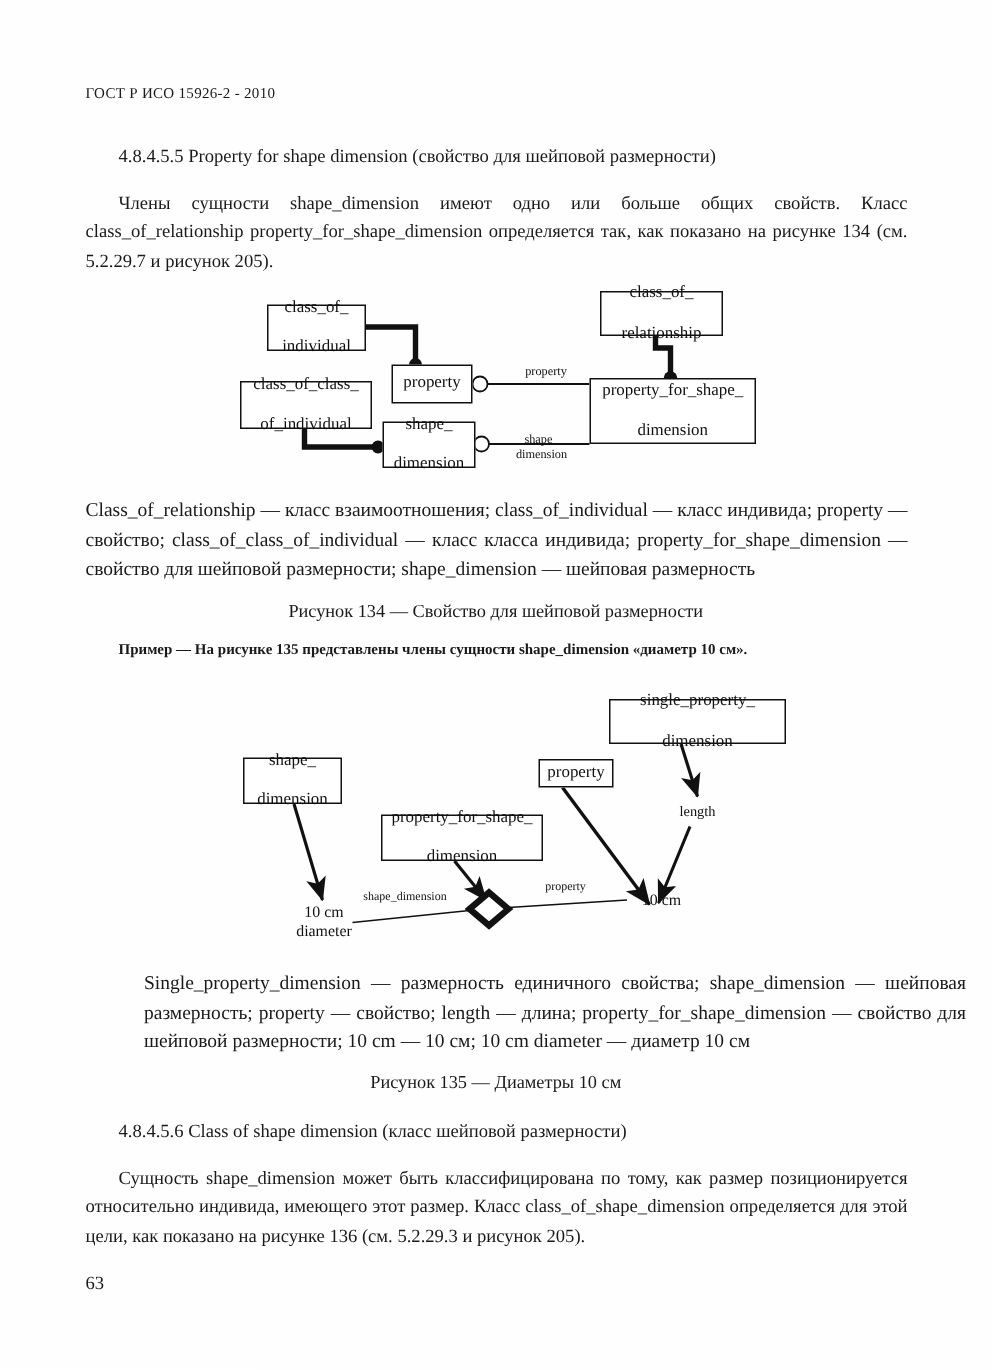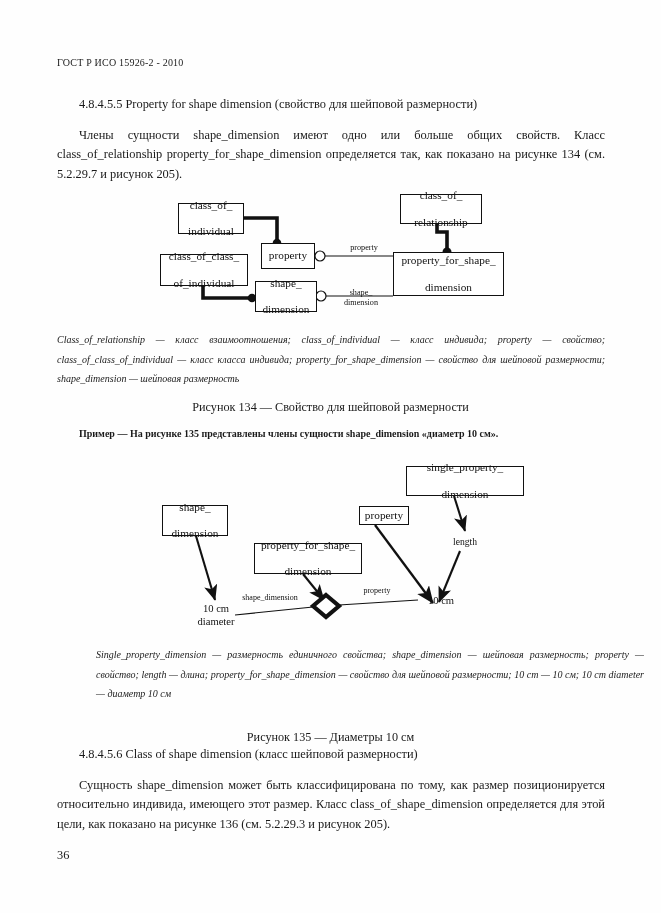--- a/index.html
+++ b/index.html
@@ -43,23 +43,22 @@
   }
   .caption {
     position: absolute;
     width: 661px;
     left: 0;
     text-align: center;
     font-size: 12.2px;
   }
   .legend {
     position: absolute;
-    font-size: 10px;
+    font-size: 13px;
     line-height: 19.6px;
-    font-style: italic;
     text-align: justify;
   }
   .example {
     position: absolute;
     font-size: 10px;
     font-weight: bold;
     white-space: nowrap;
   }
   .pageno {
     position: absolute;
@@ -231,21 +230,21 @@
 
     <div class="nodetext" style="left:416px; top:595px; width:50px;">10 cm</div>
 
     <div class="elabel" style="left:228px; top:593px; width:84px; font-size:8px;">shape_dimension</div>
 
     <div class="elabel" style="left:352px; top:586px; width:50px; font-size:8px;">property</div>
   </div>
 
   <div class="legend" style="left:57px; top:645px; width:548px;margin-left:39px;">Single_property_dimension — размерность единичного свойства; shape_dimension — шейповая размерность; property — свойство; length — длина; property_for_shape_dimension — свойство для шейповой размерности; 10 cm — 10 см; 10 cm diameter — диаметр 10 см</div>
 
-  <div class="caption" style="top:714px;margin-top:16px;">Рисунок 135 — Диаметры 10 см</div>
+  <div class="caption" style="top:714px;">Рисунок 135 — Диаметры 10 см</div>
 
   <div class="heading" style="left:79px; top:745px;">4.8.4.5.6 Class of shape dimension (класс шейповой размерности)</div>
 
   <div class="para" style="left:57px; top:776px; width:548px; text-indent:22px;">Сущность shape_dimension может быть классифицирована по тому, как размер позиционируется относительно индивида, имеющего этот размер. Класс class_of_shape_dimension определяется для этой цели, как показано на рисунке 136 (см. 5.2.29.3 и рисунок 205).</div>
 
-  <div class="pageno">36</div>
+  <div class="pageno">63</div>
 
 </div>
 
 </body></html>

